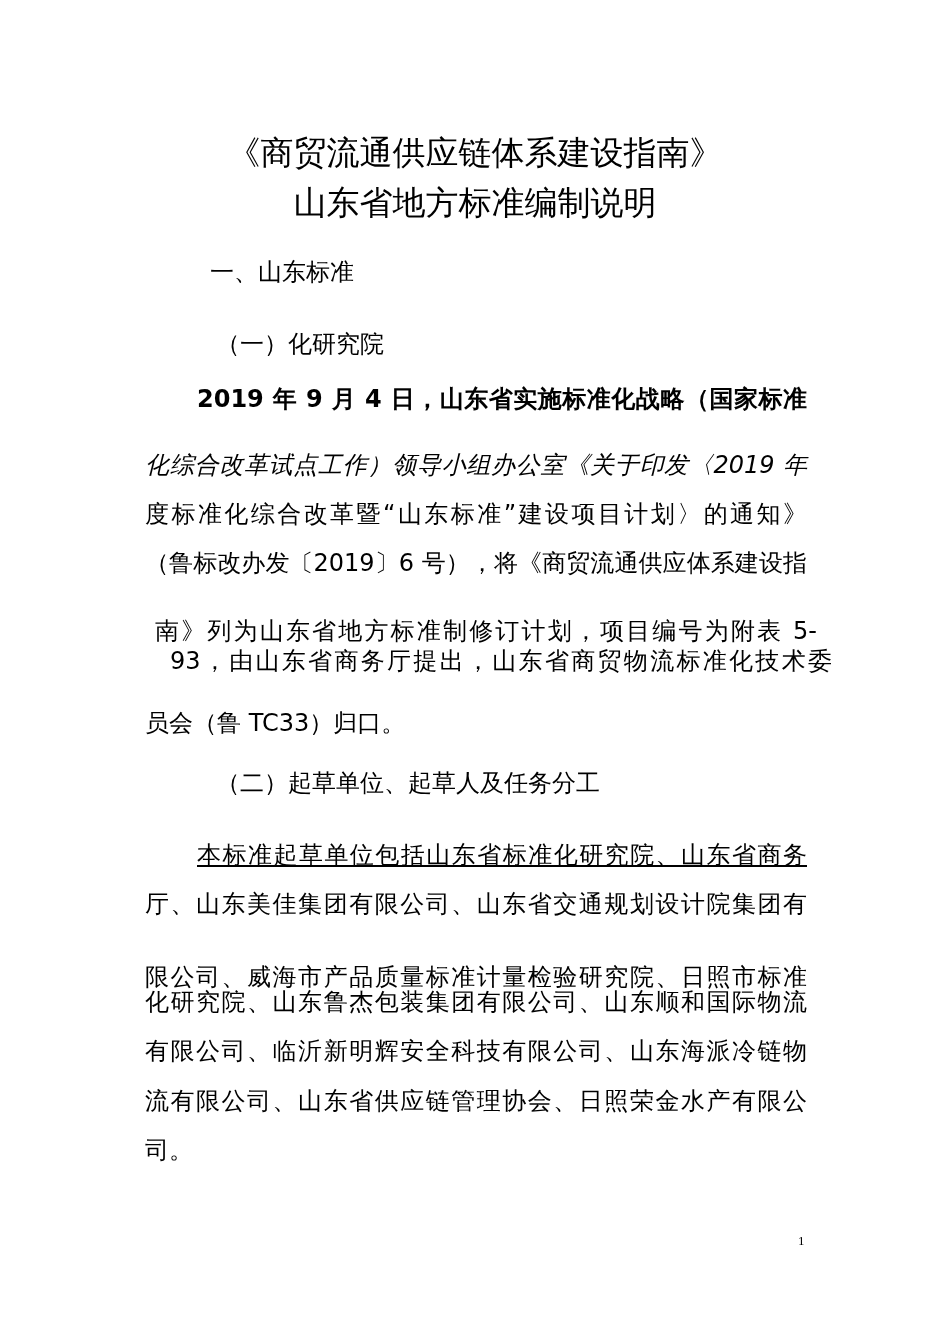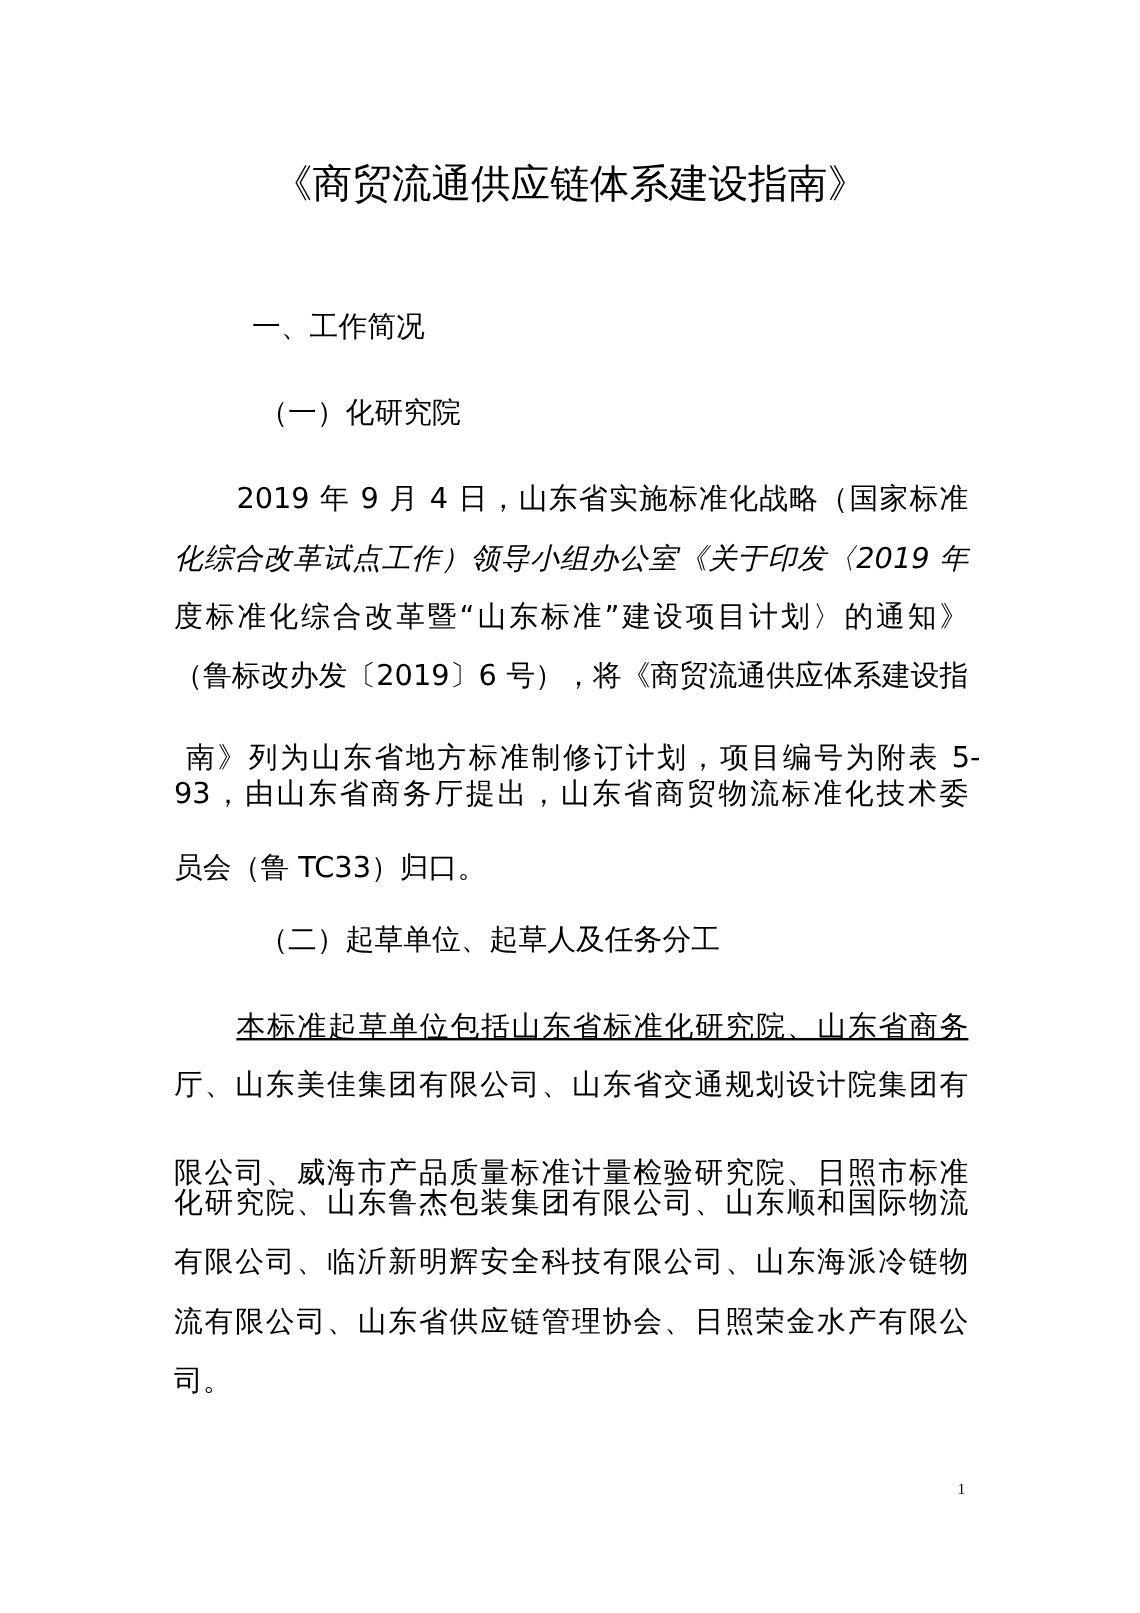--- a/index.html
+++ b/index.html
@@ -63,32 +63,33 @@
       font-size: 13px;
       line-height: 16px;
     }
   </style>
 </head>
 <body>
 
 <div class="page">
 
   <div class="title-line" style="top:133px;">《商贸流通供应链体系建设指南》</div>
+  <div class="title-line" style="top:183px;">山东省地方标准编制说明</div>
 
-  <div class="heading" style="left:210px; top:257px;">一、工作简况</div>
+  <div class="heading" style="left:210px; top:257px;">一、山东标准</div>
 
   <div class="heading" style="left:216px; top:329px;">（一）化研究院</div>
 
   <div>
-    <div class="line indent" style="top:400px;">2019 年 9 月 4 日，山东省实施标准化战略（国家标准</div>
+    <div class="line indent" style="top:384px;font-weight:bold;">2019 年 9 月 4 日，山东省实施标准化战略（国家标准</div>
     <div class="line" style="top:450px;font-style:italic;">化综合改革试点工作）领导小组办公室《关于印发〈2019 年</div>
     <div class="line" style="top:499px;">度标准化综合改革暨“山东标准”建设项目计划〉的通知》</div>
     <div class="line" style="top:548px;">（鲁标改办发〔2019〕6 号），将《商贸流通供应体系建设指</div>
     <div class="line" style="top:616px;margin-left:10px;">南》列为山东省地方标准制修订计划，项目编号为附表 5-</div>
-    <div class="line" style="top:646px;">93，由山东省商务厅提出，山东省商贸物流标准化技术委</div>
+    <div class="line" style="top:646px;margin-left:25px;">93，由山东省商务厅提出，山东省商贸物流标准化技术委</div>
     <div class="line last" style="top:708px;">员会（鲁 TC33）归口。</div>
   </div>
 
   <div class="heading" style="left:216px; top:768px;">（二）起草单位、起草人及任务分工</div>
 
   <div>
     <div class="line indent" style="top:840px;text-decoration:underline;">本标准起草单位包括山东省标准化研究院、山东省商务</div>
     <div class="line" style="top:889px;">厅、山东美佳集团有限公司、山东省交通规划设计院集团有</div>
     <div class="line" style="top:938px;margin-top:24px;">限公司、威海市产品质量标准计量检验研究院、日照市标准</div>
     <div class="line" style="top:987px;">化研究院、山东鲁杰包装集团有限公司、山东顺和国际物流</div>

